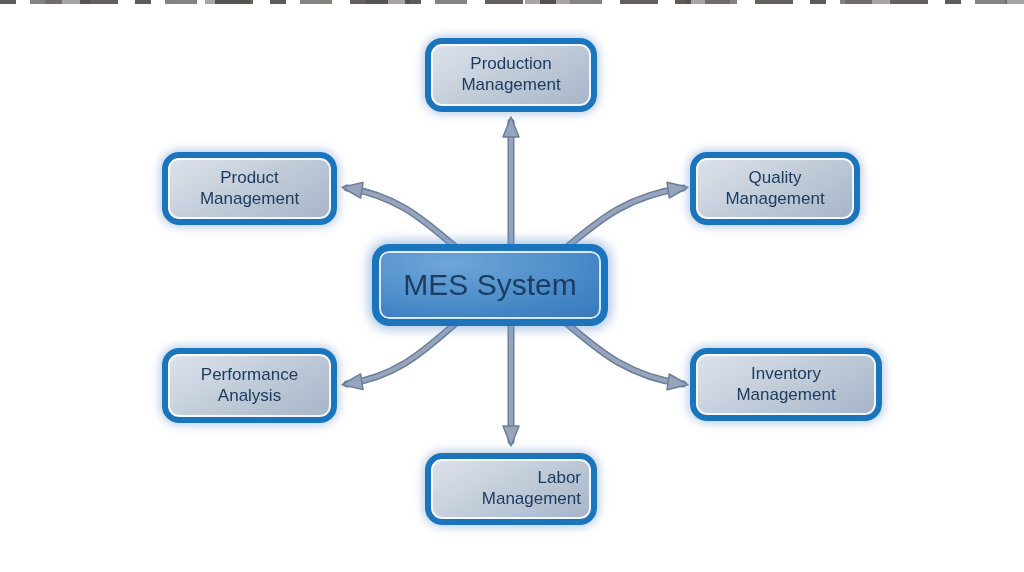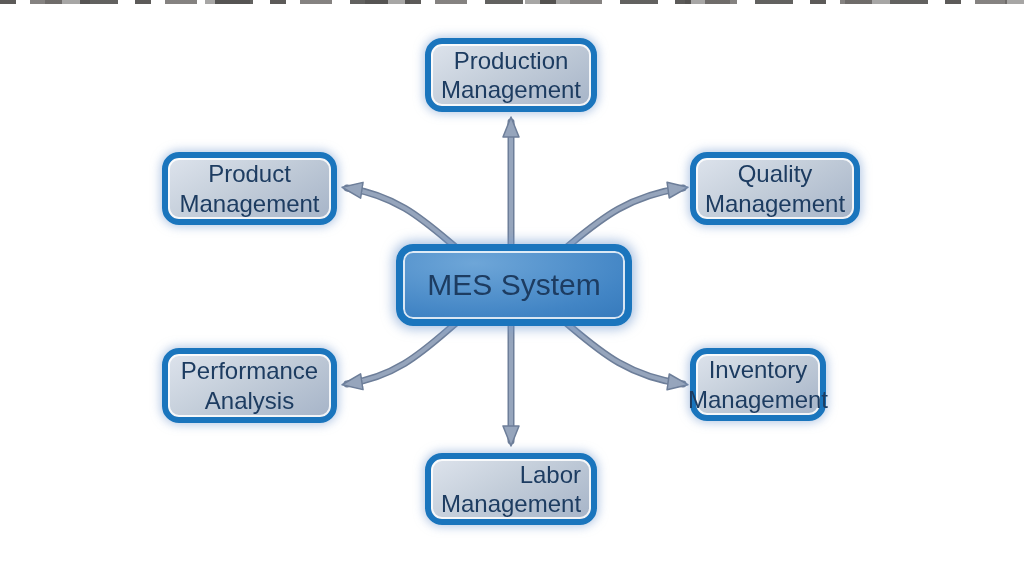--- a/index.html
+++ b/index.html
@@ -64,41 +64,41 @@
     color: var(--label-text, #1d3c61);
     box-shadow: 0 0 10px 2px rgba(125,160,210,0.55),
                 inset 0 0 0 2px rgba(255,255,255,0.85);
   }
   .node.satellite {
     border: 6px solid var(--node-border, #1a75bd);
     background: linear-gradient(150deg,
       var(--satellite-fill-top, #dde3ec) 0%,
       #c4ceda 45%,
       var(--satellite-fill-bottom, #a6b4c8) 100%);
-    font-size: 24px;
+    font-size: 17px;
     line-height: 1.22;
     padding: 4px 10px;
   }
   .node.center {
     border: 7px solid var(--node-border, #1a75bd);
     background: radial-gradient(130% 140% at 32% 18%,
       var(--center-fill-top, #6ea6d8) 0%,
       #4285c5 55%,
       var(--center-fill-bottom, #2a6fb3) 100%);
     font-size: 30px;
     box-shadow: 0 0 12px 3px rgba(110,150,205,0.6),
                 inset 0 0 0 2px rgba(255,255,255,0.8);
   }
   
   .pos-top          { left: 425px; top: 38px;  width: 172px; height: 74px; }
   .pos-top-left     { left: 162px; top: 152px; width: 175px; height: 73px; }
   .pos-top-right    { left: 690px; top: 152px; width: 170px; height: 73px; justify-content: center; }
-  .pos-center       { left: 396px; top: 244px; width: 236px; height: 82px; }
+  .pos-center       { left: 372px; top: 244px; width: 236px; height: 82px; }
   .pos-bottom-left  { left: 162px; top: 348px; width: 175px; height: 75px; }
-  .pos-bottom-right { left: 690px; top: 348px; width: 136px; height: 73px; }
+  .pos-bottom-right { left: 690px; top: 348px; width: 192px; height: 73px; }
   .pos-bottom       { left: 425px; top: 453px; width: 172px; height: 72px; text-align: right; }
 </style>
 </head>
 <body>
 
 <div class="stage">
 
   <div class="top-artifact"></div>
 
   <svg class="arrows" viewBox="0 0 1024 572" xmlns="http://www.w3.org/2000/svg" aria-hidden="true">

